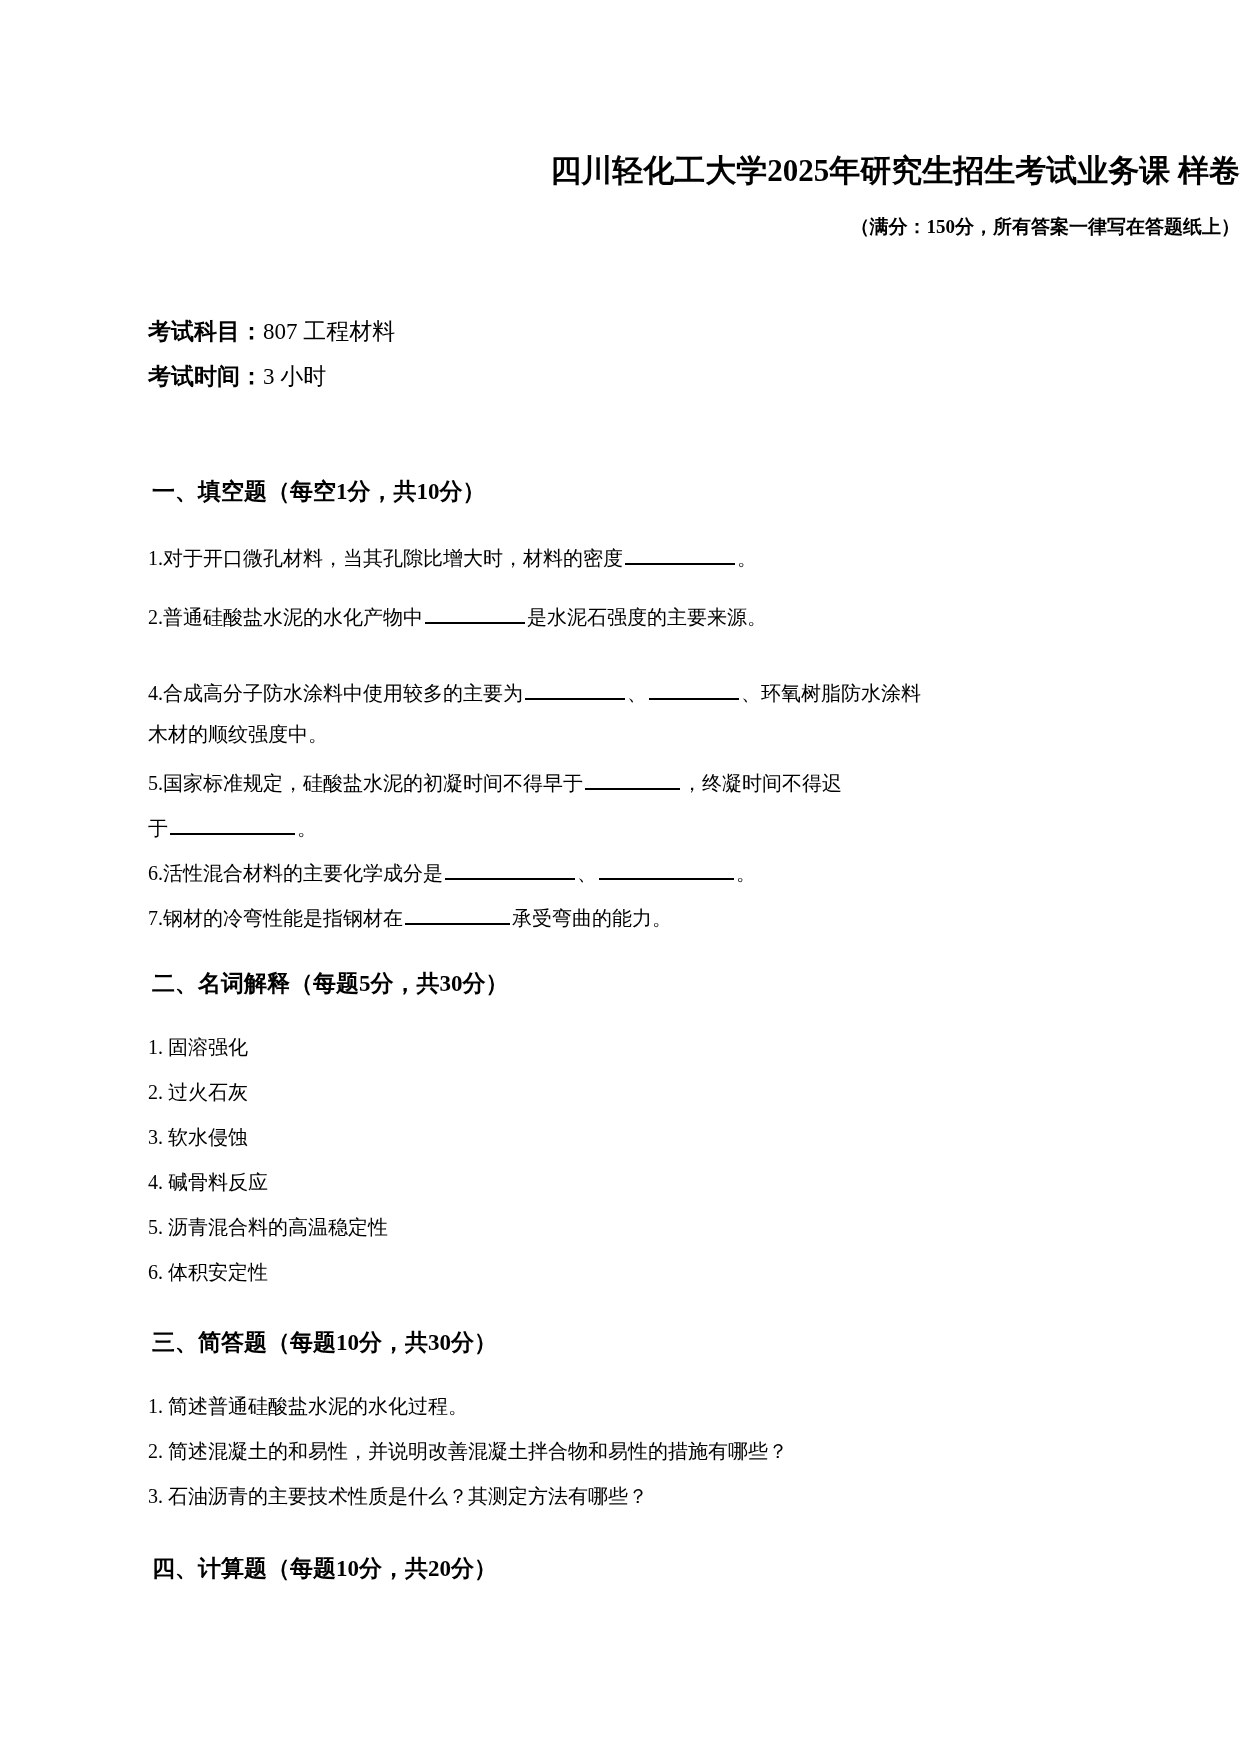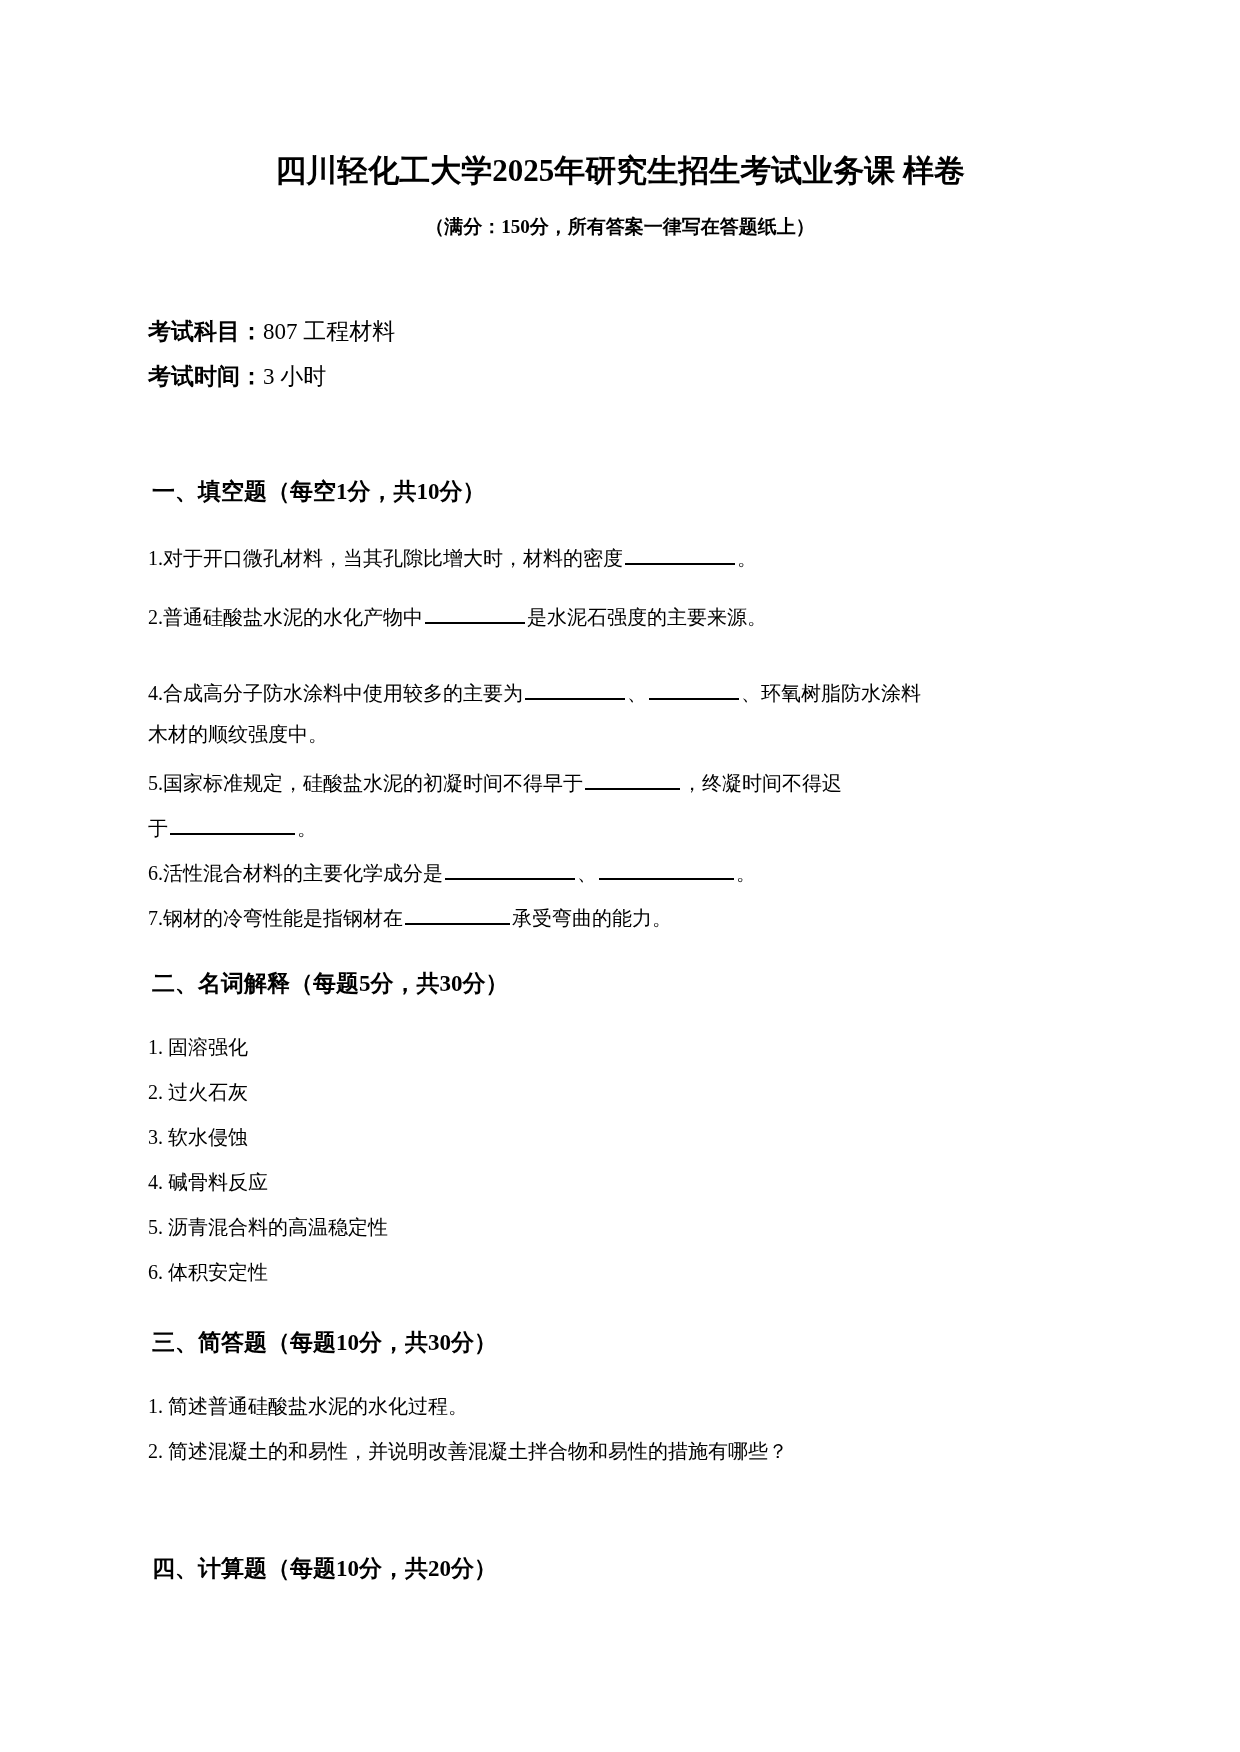--- a/index.html
+++ b/index.html
@@ -4,25 +4,25 @@
 <style>
   html, body { margin: 0; padding: 0; background: #ffffff; }
   body {
     width: 1240px; height: 1752px; position: relative; overflow: hidden;
     font-family: "Liberation Serif", "DejaVu Serif", serif;
     color: #000;
   }
   .page { position: absolute; left: 0; top: 0; width: 1240px; height: 1752px; }
   .title {
     position: absolute; left: 0; width: 1240px; top: 150px;
-    text-align: center; font-size: 31px; font-weight: bold; letter-spacing: 0px;
+    text-align: right; font-size: 31px; font-weight: bold; letter-spacing: 0px;
   }
   .subtitle {
     position: absolute; left: 0; width: 1240px; top: 214px;
-    text-align: center; font-size: 19px; font-weight: bold;
+    text-align: right; font-size: 19px; font-weight: bold;
   }
   .meta { position: absolute; left: 148px; font-size: 23px; }
   .meta b { font-weight: bold; }
   .section {
     position: absolute; left: 152px; font-size: 23px; font-weight: bold;
   }
   .line { position: absolute; left: 148px; font-size: 20px; white-space: nowrap; }
   .blank {
     display: inline-block; border-bottom: 2px solid #000; height: 22px;
     vertical-align: baseline; margin: 0 2px;
@@ -53,15 +53,16 @@
   <div class="line" style="top:1034px">1. 固溶强化</div>
   <div class="line" style="top:1079px">2. 过火石灰</div>
   <div class="line" style="top:1124px">3. 软水侵蚀</div>
   <div class="line" style="top:1169px">4. 碱骨料反应</div>
   <div class="line" style="top:1214px">5. 沥青混合料的高温稳定性</div>
   <div class="line" style="top:1259px">6. 体积安定性</div>
 
   <div class="section" style="top:1327px">三、简答题（每题10分，共30分）</div>
   <div class="line" style="top:1393px">1. 简述普通硅酸盐水泥的水化过程。</div>
   <div class="line" style="top:1438px">2. 简述混凝土的和易性，并说明改善混凝土拌合物和易性的措施有哪些？</div>
+  <div class="line" style="top:1483px">3. 石油沥青的主要技术性质是什么？其测定方法有哪些？</div>
 
   <div class="section" style="top:1553px">四、计算题（每题10分，共20分）</div>
 </div>
 
 </body></html>

